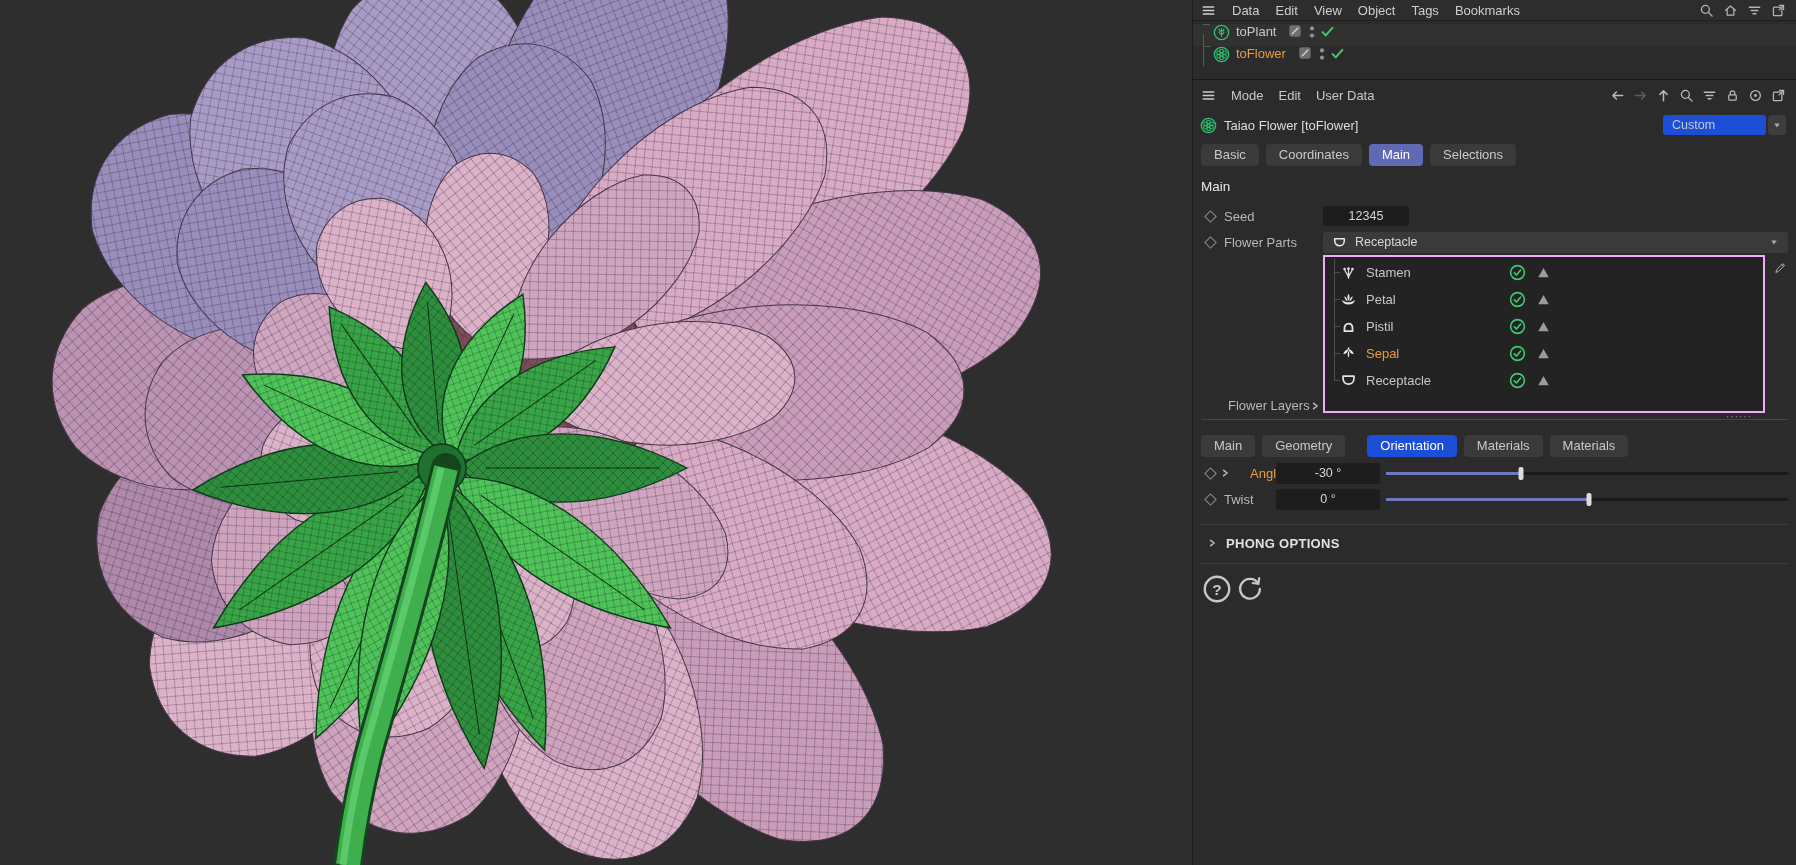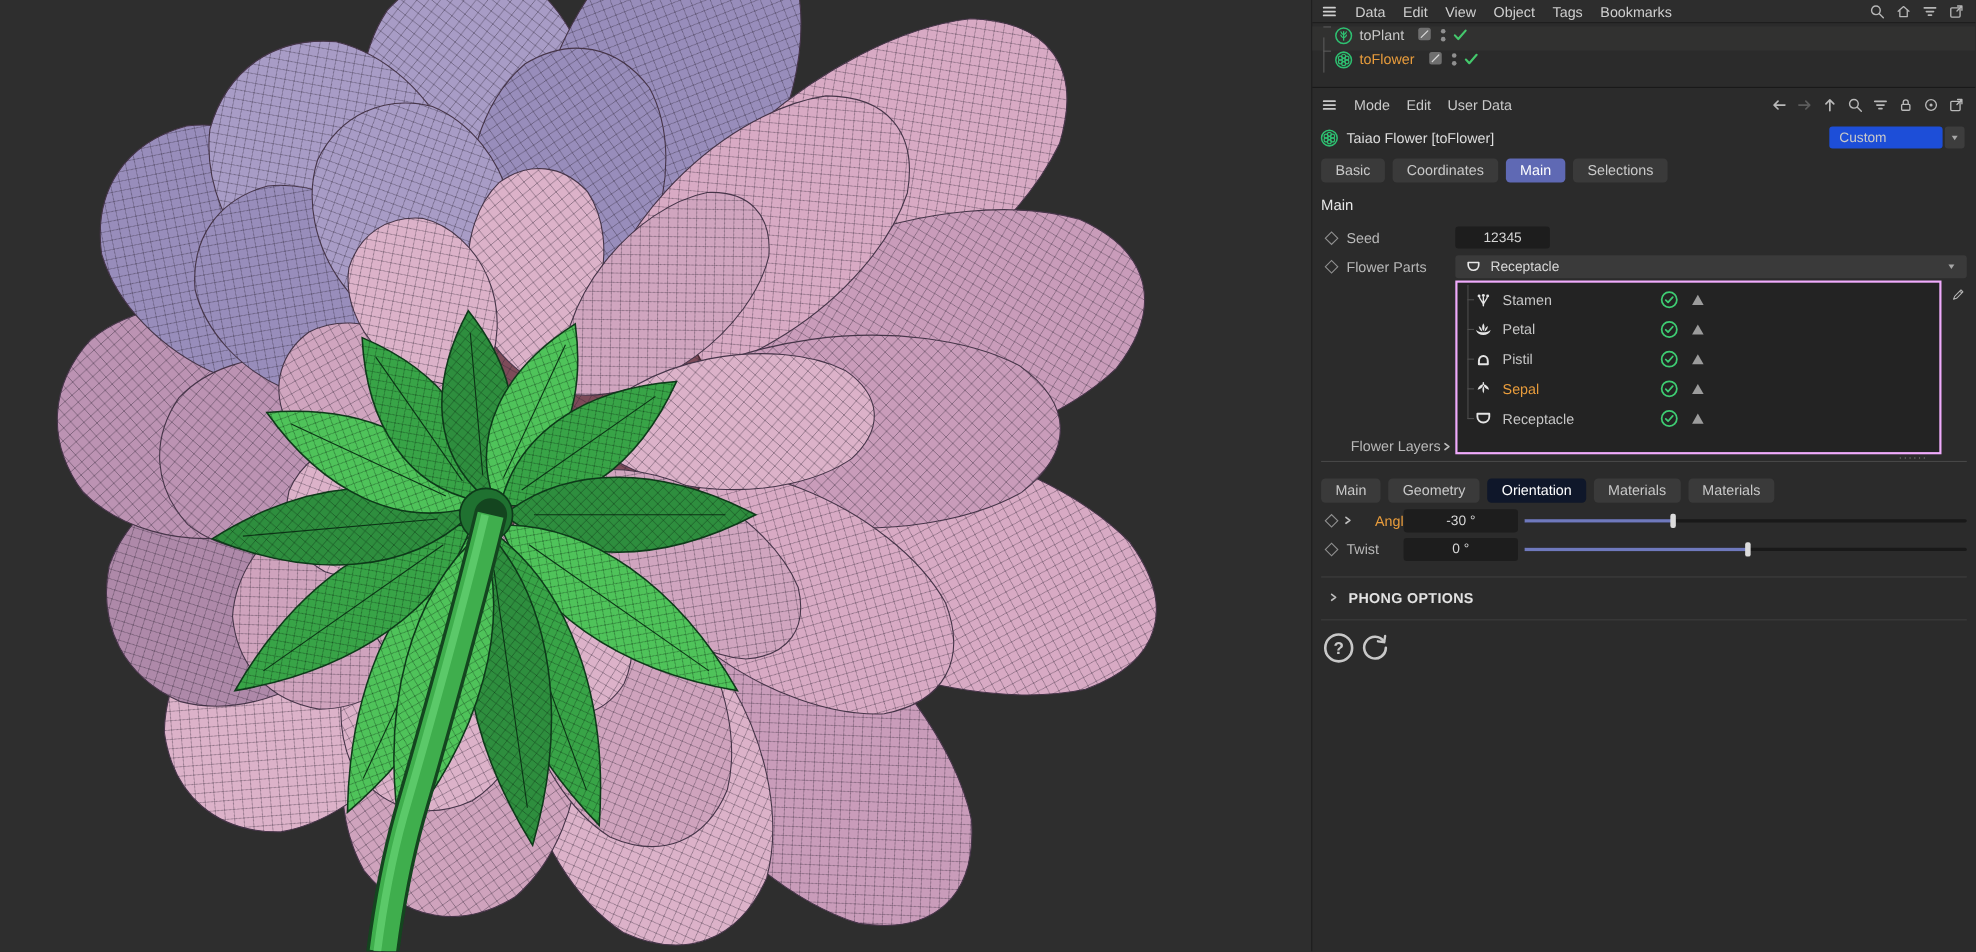--- a/index.html
+++ b/index.html
@@ -53,21 +53,21 @@
   .obj-head .title { margin-left:7px; color:#dedede; }
   .select { margin-left:auto; width:103px; height:20px; background:#1d4ed8; border-radius:3px;
     display:flex; align-items:center; padding:0 9px; color:#c9c9c9; font-size:12.5px; }
   .selcaret { width:18px; height:20px; background:#3d3d3d; border-radius:3px; margin-left:2px;
     display:flex; align-items:center; justify-content:center; }
 
   .tabs { display:flex; gap:7px; padding:4px 8px 3px; }
   .tab { height:22px; line-height:22px; padding:0 13px; background:#3a3a3a; border-radius:4px;
     color:#c9c9c9; cursor:default; }
   .tab.purple { background:#5f69b4; color:#fff; }
-  .tab.gray { background:#0f172a; color:#fff; }
+  .tab.gray { background:#1d4ed8; color:#fff;margin-left:15px; }
 
   .sect { height:34px; display:flex; align-items:center; padding-left:8px; color:#e8e8e8;
     font-size:13.5px; }
 
   .prow { height:26px; display:flex; align-items:center; padding-right:8px; }
   .prow.tall { height:auto; align-items:flex-end; }
   .c1 { width:130px; flex-shrink:0; display:flex; align-items:center; }
   .c1.top { padding-top:5px; }
   .dia { width:9px; height:9px; border:1.3px solid #8f8f8f; transform:rotate(45deg);
     margin-left:13px; flex-shrink:0; }

